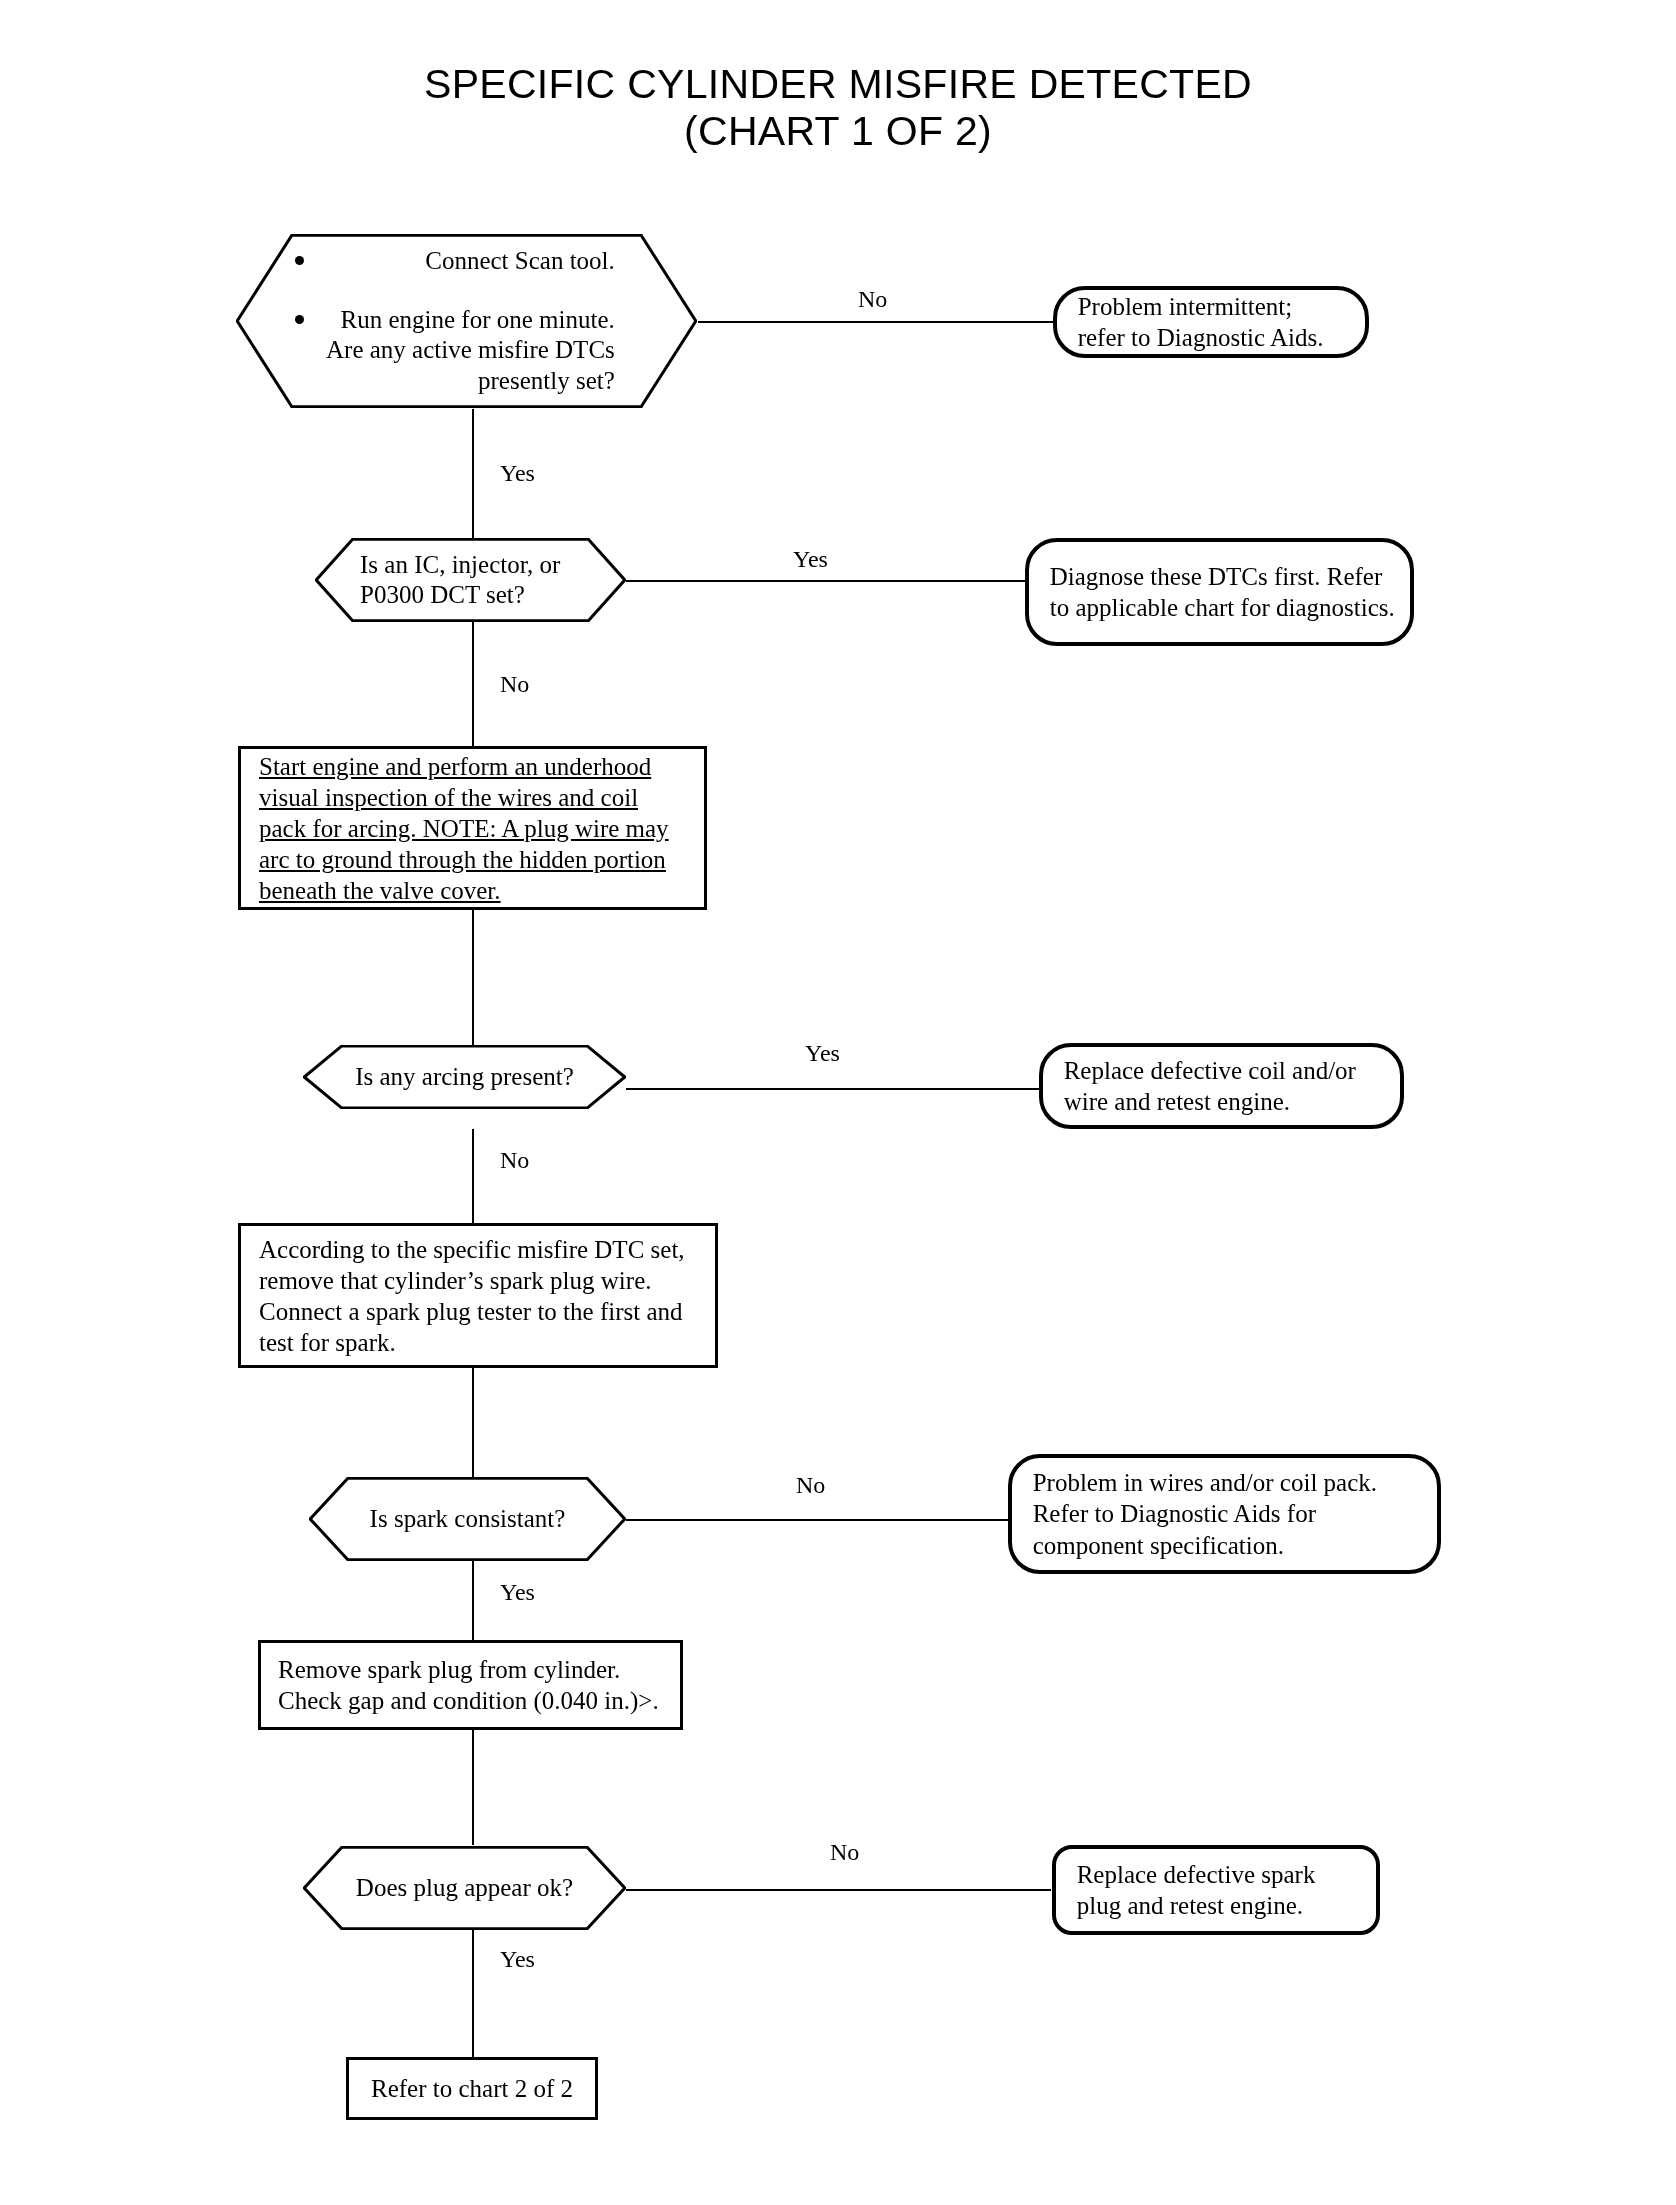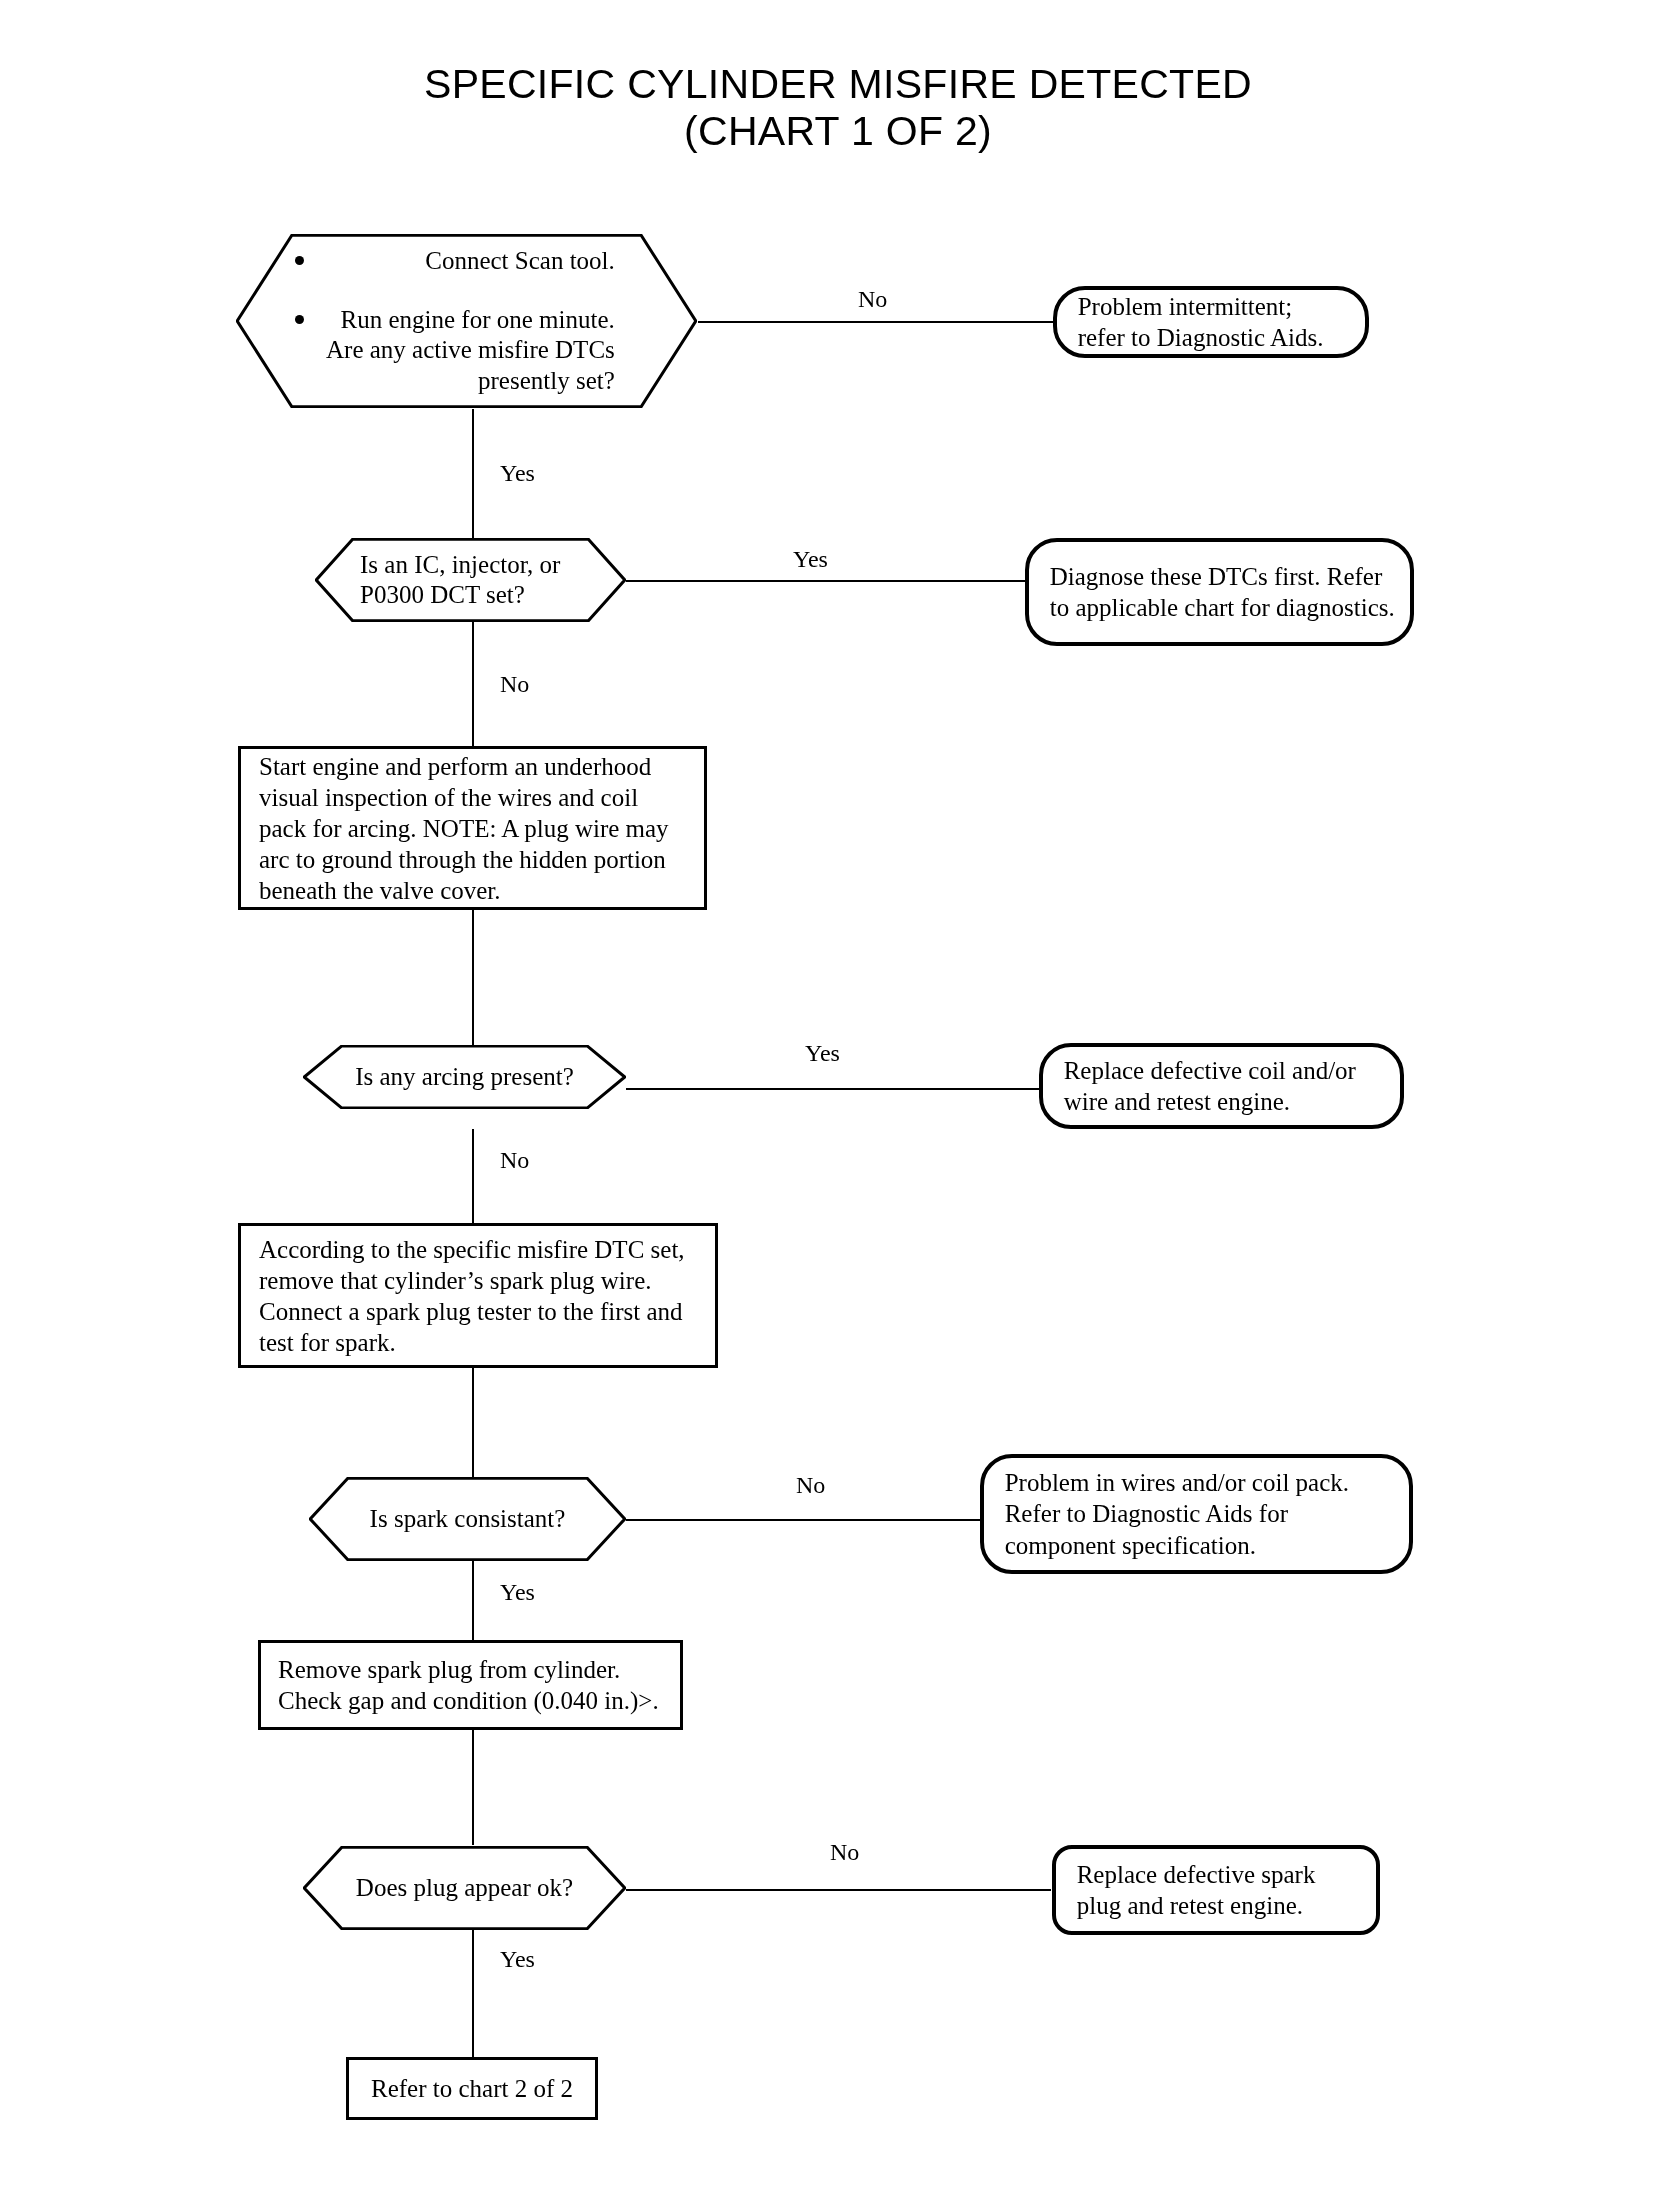--- a/index.html
+++ b/index.html
@@ -220,21 +220,21 @@
   </div>
 
   <div class="roundbox" style="left:1025px; top:506px; width:389px; height:108px;">
     <div class="rtext">
       <span class="nowrapline">Diagnose these DTCs first. Refer</span>
       <span class="nowrapline">to applicable chart for diagnostics.</span>
     </div>
   </div>
 
   <div class="procbox" style="left:238px; top:714px; width:469px; height:164px;">
-    <div class="ptext" style="padding-left:18px;">
+    <div class="ptext" style="padding-left:18px;text-decoration:underline;">
       <span class="nowrapline">Start engine and perform an underhood</span>
       <span class="nowrapline">visual inspection of the wires and coil</span>
       <span class="nowrapline">pack for arcing. NOTE: A plug wire may</span>
       <span class="nowrapline">arc to ground through the hidden portion</span>
       <span class="nowrapline">beneath the valve cover.</span>
     </div>
   </div>
 
   <div class="hex centered" style="left:303px; top:1013px; width:323px; height:64px;">
     <svg class="hex-shape" viewBox="0 0 532 138" preserveAspectRatio="none">
@@ -263,21 +263,21 @@
 
   <div class="hex centered" style="left:309px; top:1445px; width:317px; height:84px;">
     <svg class="hex-shape" viewBox="0 0 522 138" preserveAspectRatio="none">
       <polygon points="64,2 458,2 520,69 458,136 64,136 2,69" fill="#ffffff" stroke="#000000" stroke-width="3" vector-effect="non-scaling-stroke"></polygon>
     </svg>
     <div class="hex-text">
       <span class="nowrapline">Is spark consistant?</span>
     </div>
   </div>
 
-  <div class="roundbox" style="left:980px; top:1422px; width:433px; height:120px;">
+  <div class="roundbox" style="left:1008px; top:1422px; width:433px; height:120px;">
     <div class="rtext">
       <span class="nowrapline">Problem in wires and/or coil pack.</span>
       <span class="nowrapline">Refer to Diagnostic Aids for</span>
       <span class="nowrapline">component specification.</span>
     </div>
   </div>
 
   <div class="procbox" style="left:258px; top:1608px; width:425px; height:90px;">
     <div class="ptext" style="padding-left:17px;">
       <span class="nowrapline">Remove spark plug from cylinder.</span>

